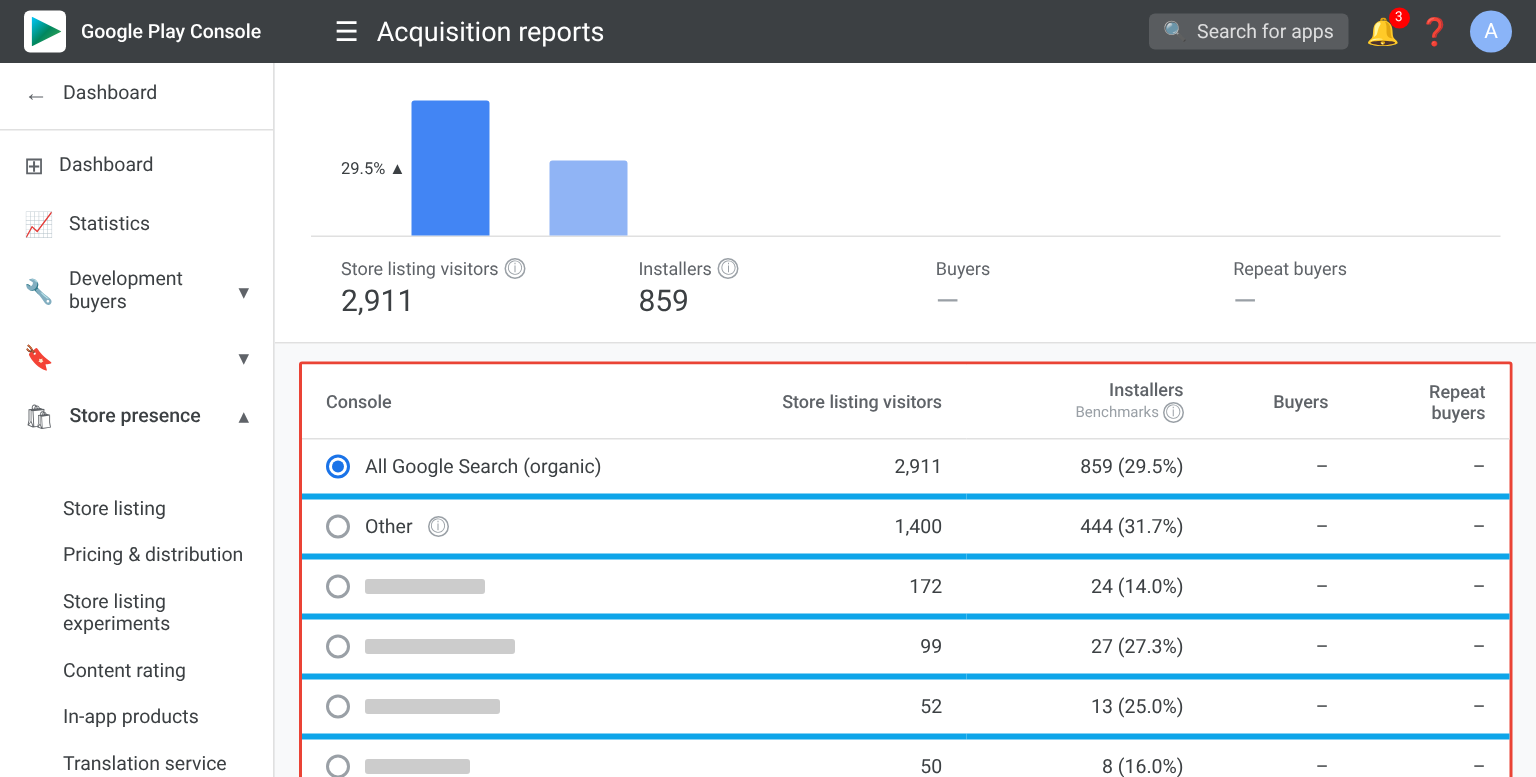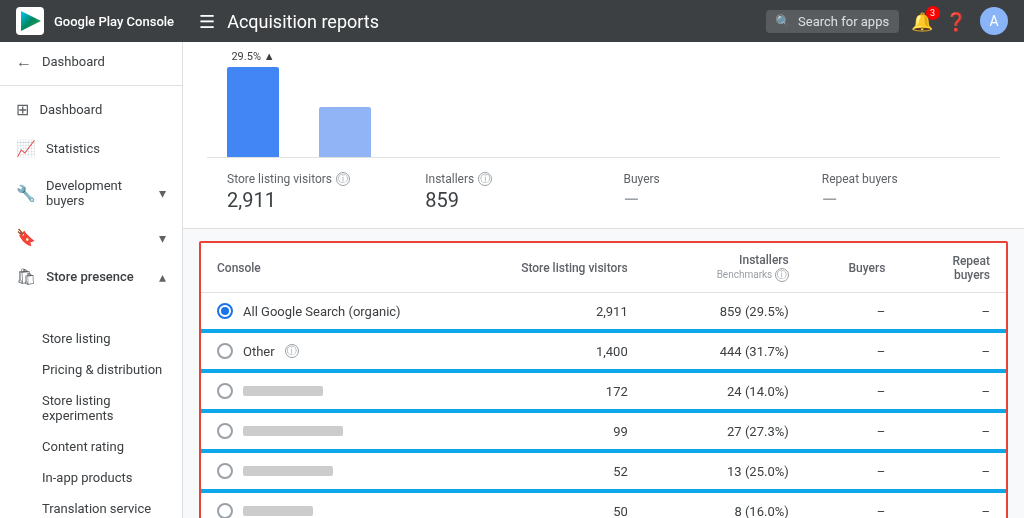--- a/index.html
+++ b/index.html
@@ -6,21 +6,21 @@
     body { font-family: 'Roboto', Arial, sans-serif; font-size: 13px; background: #f1f3f4; display: flex; flex-direction: column; height: 518px; overflow: hidden; }
 
     
     .top-header {
       background: #3c4043;
       height: 42px;
       display: flex;
       align-items: center;
       padding: 0 16px;
       flex-shrink: 0;
-      gap: 0;
+      gap: 24px;
     }
     .top-header-left {
       display: flex;
       align-items: center;
       gap: 10px;
       width: 183px;
       flex-shrink: 0;
     }
     .play-logo {
       width: 28px;
@@ -138,21 +138,21 @@
     }
     .chart-bars {
       display: flex;
       align-items: flex-end;
       gap: 40px;
       height: 100px;
       padding: 0 20px;
       border-bottom: 1px solid #e0e0e0;
       margin-bottom: 10px;
     }
-    .bar-group { display: flex; flex-direction: column; align-items: center; gap: 4px; }
+    .bar-group { display: flex; flex-direction: row; align-items: center; gap: 4px; }
     .bar {
       background: #4285f4;
       border-radius: 2px 2px 0 0;
       position: relative;
     }
     .bar-label {
       font-size: 11px;
       color: #3c4043;
       white-space: nowrap;
     }

